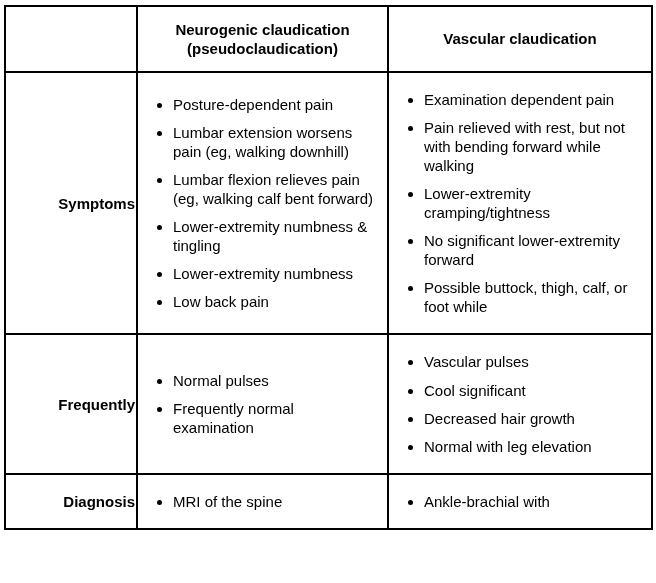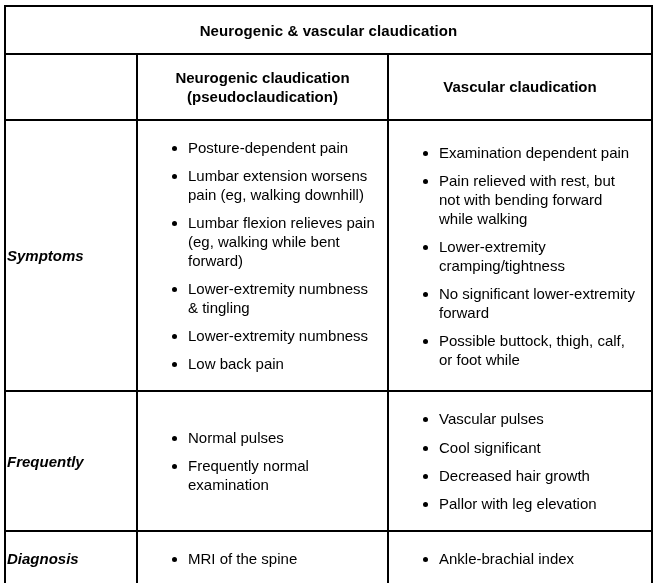--- a/index.html
+++ b/index.html
@@ -42,31 +42,30 @@
   }
   tr.header-row td { height: 66px; }
   td.header-cell {
     text-align: center;
     font-weight: bold;
     font-size: 15px;
     padding: 0 18px;
     line-height: 1.3;
   }
   td.label-cell {
-    text-align: left;
+    text-align: right;
     font-weight: bold;
     font-size: 15px;
-    font-style: italic;
   }
   td.list-cell {
     padding: 8px 12px 8px 0;
   }
   td.list-cell ul {
     margin: 0;
-    padding-left: 50px;
+    padding-left: 35px;
     list-style-type: disc;
   }
   td.list-cell li {
     margin: 9px 0;
     line-height: 1.27;
   }
   tr.symptoms-row    td { height: 262px; }
   tr.examination-row td { height: 130px; }
   tr.diagnosis-row   td { height: 44px; }
 </style>
@@ -74,37 +73,34 @@
 <body>
 
 <div class="page">
   <table class="claud-table">
     <colgroup>
       <col class="col-label">
       <col class="col-neuro">
       <col class="col-vasc">
     </colgroup>
     <tbody>
-      <tr class="title-row">
-        <td class="title-cell" colspan="3">Neurogenic &amp; vascular claudication</td>
-      </tr>
 
       <tr class="header-row">
         <td class="corner-cell"></td>
         <td class="header-cell">Neurogenic claudication (pseudoclaudication)</td>
         <td class="header-cell">Vascular claudication</td>
       </tr>
 
       <tr class="symptoms-row">
         <td class="label-cell">Symptoms</td>
         <td class="list-cell">
           <ul>
             <li>Posture-dependent pain</li>
             <li>Lumbar extension worsens pain (eg, walking downhill)</li>
-            <li>Lumbar flexion relieves pain (eg, walking while bent forward)</li>
+            <li>Lumbar flexion relieves pain (eg, walking calf bent forward)</li>
             <li>Lower-extremity numbness &amp; tingling</li>
             <li>Lower-extremity numbness</li>
             <li>Low back pain</li>
           </ul>
         </td>
         <td class="list-cell">
           <ul>
             <li>Examination dependent pain</li>
             <li>Pain relieved with rest, but not with bending forward while walking</li>
             <li>Lower-extremity cramping/tightness</li>
@@ -120,34 +116,34 @@
           <ul>
             <li>Normal pulses</li>
             <li>Frequently normal examination</li>
           </ul>
         </td>
         <td class="list-cell">
           <ul>
             <li>Vascular pulses</li>
             <li>Cool significant</li>
             <li>Decreased hair growth</li>
-            <li>Pallor with leg elevation</li>
+            <li>Normal with leg elevation</li>
           </ul>
         </td>
       </tr>
 
       <tr class="diagnosis-row">
         <td class="label-cell">Diagnosis</td>
         <td class="list-cell">
           <ul>
             <li>MRI of the spine</li>
           </ul>
         </td>
         <td class="list-cell">
           <ul>
-            <li>Ankle-brachial index</li>
+            <li>Ankle-brachial with</li>
           </ul>
         </td>
       </tr>
     </tbody>
   </table>
 
 </div>
 
 </body></html>

